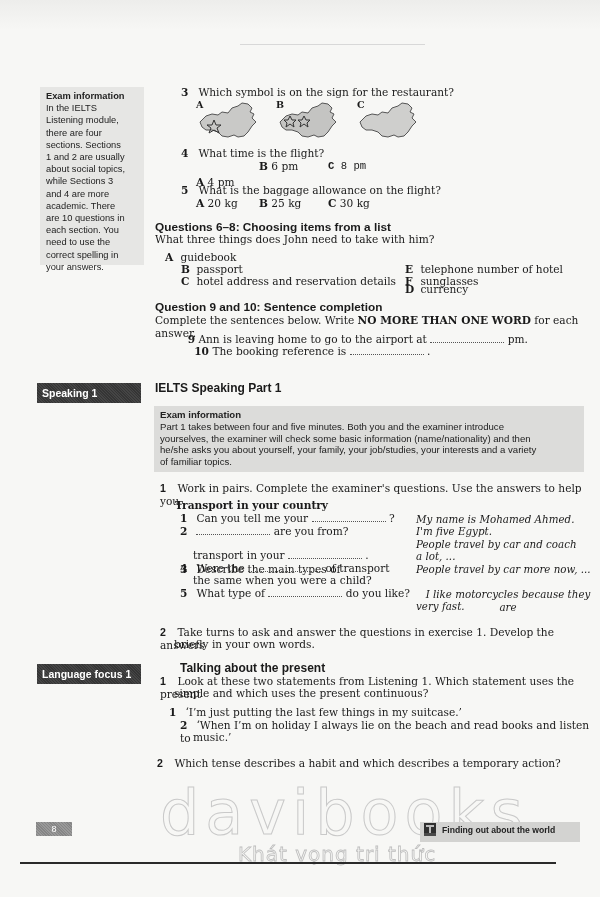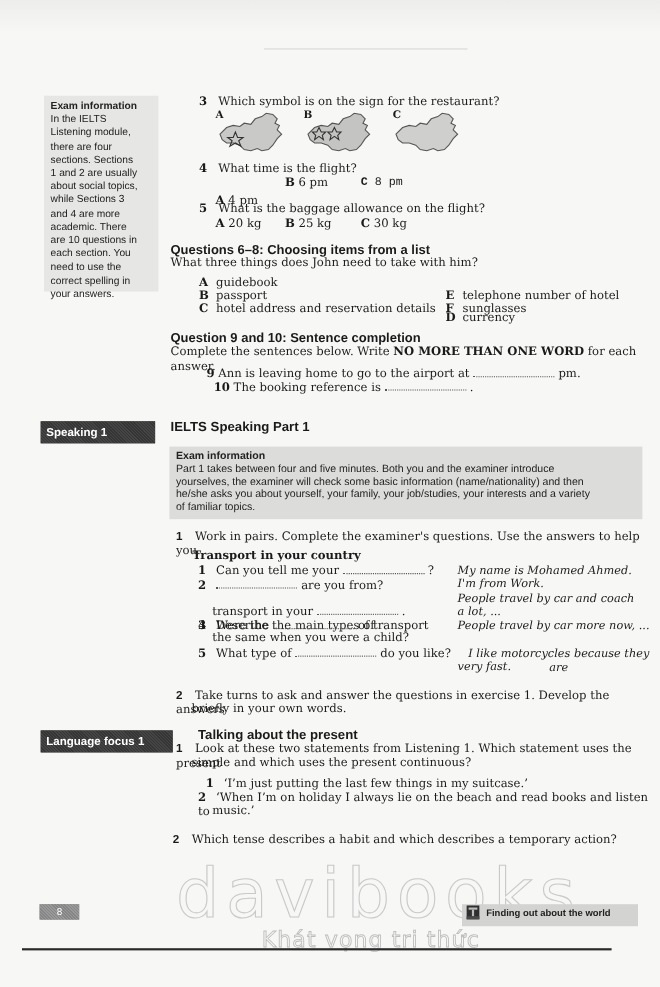--- a/index.html
+++ b/index.html
@@ -147,21 +147,21 @@
   <span>25 kg</span>
 </div>
 <div class="abs q" style="left:328px; top:197px;">
   <span class="opt-letter">C</span>
   <span>30 kg</span>
 </div>
 
 <div class="abs section-h" style="left:155px; top:220px;">Questions 6–8: Choosing items from a list</div>
 <div class="abs q" style="left:155px; top:233px;">What three things does John need to take with him?</div>
 
-<div class="abs q" style="left:181px; top:251px;">
+<div class="abs q" style="left:165px; top:251px;">
   <span class="opt-letter" style="display:inline-block;width:12px;">A</span>
   <span>guidebook</span>
 </div>
 <div class="abs q" style="left:181px; top:263px;">
   <span class="opt-letter" style="display:inline-block;width:12px;">B</span>
   <span>passport</span>
 </div>
 <div class="abs q" style="left:181px; top:275px;">
   <span class="opt-letter" style="display:inline-block;width:12px;">C</span>
   <span>hotel address and reservation details</span>
@@ -243,43 +243,43 @@
 </div>
 <div class="abs q" style="left:193px; top:574px;">the same when you were a child?</div>
 <div class="abs q" style="left:180px; top:587px;">
   <span class="num" style="width:13px;">5</span>
   <span>What type of</span>
   <span class="blank" style="width:74px;"></span>
   <span>do you like?</span>
 </div>
 
 <div class="abs q ital" style="left:416px; top:513px; font-size:10.3px;">My name is Mohamed Ahmed.</div>
-<div class="abs q ital" style="left:416px; top:525px; font-size:10.3px;">I'm from Work.</div>
+<div class="abs q ital" style="left:416px; top:525px; font-size:10.3px;">I'm five Egypt.</div>
 <div class="abs q ital" style="left:416px; top:538px; font-size:10.3px;">People travel by car and coach</div>
 <div class="abs q ital" style="left:416px; top:550px; font-size:10.3px;">a lot, ...</div>
 <div class="abs q ital" style="left:416px; top:563px; font-size:10.3px;">People travel by car more now, ...</div>
 <div class="abs q ital" style="left:416px; top:588px; font-size:10.3px;">I like motorcycles because they are</div>
 <div class="abs q ital" style="left:416px; top:600px; font-size:10.3px;font-style:italic;">very fast.</div>
 
 <div class="abs q" style="left:160px; top:626px;">
   <span class="num sans" style="width:14px;">2</span>
   <span>Take turns to ask and answer the questions in exercise 1. Develop the answers</span>
 </div>
 <div class="abs q" style="left:174px; top:638px;">briefly in your own words.</div>
 
-<div class="abs label-tab" style="left:37px; top:664px; width:120px;">Language focus 1</div>
+<div class="abs label-tab" style="left:37px; top:664px; width:104px;">Language focus 1</div>
 <div class="abs section-h" style="left:153px; top:661px; font-size:12px;margin-left:27px;">Talking about the present</div>
 
 <div class="abs q" style="left:160px; top:675px;">
   <span class="num sans" style="width:14px;">1</span>
   <span>Look at these two statements from Listening 1. Which statement uses the present</span>
 </div>
 <div class="abs q" style="left:174px; top:687px;">simple and which uses the present continuous?</div>
 
-<div class="abs q" style="left:187px; top:706px;">
+<div class="abs q" style="left:169px; top:706px;">
   <span class="num" style="width:13px;">1</span>
   <span>‘I’m just putting the last few things in my suitcase.’</span>
 </div>
 <div class="abs q" style="left:180px; top:719px;">
   <span class="num" style="width:13px;">2</span>
   <span>‘When I’m on holiday I always lie on the beach and read books and listen to</span>
 </div>
 <div class="abs q" style="left:193px; top:731px;">music.’</div>
 
 <div class="abs q" style="left:157px; top:757px;">

